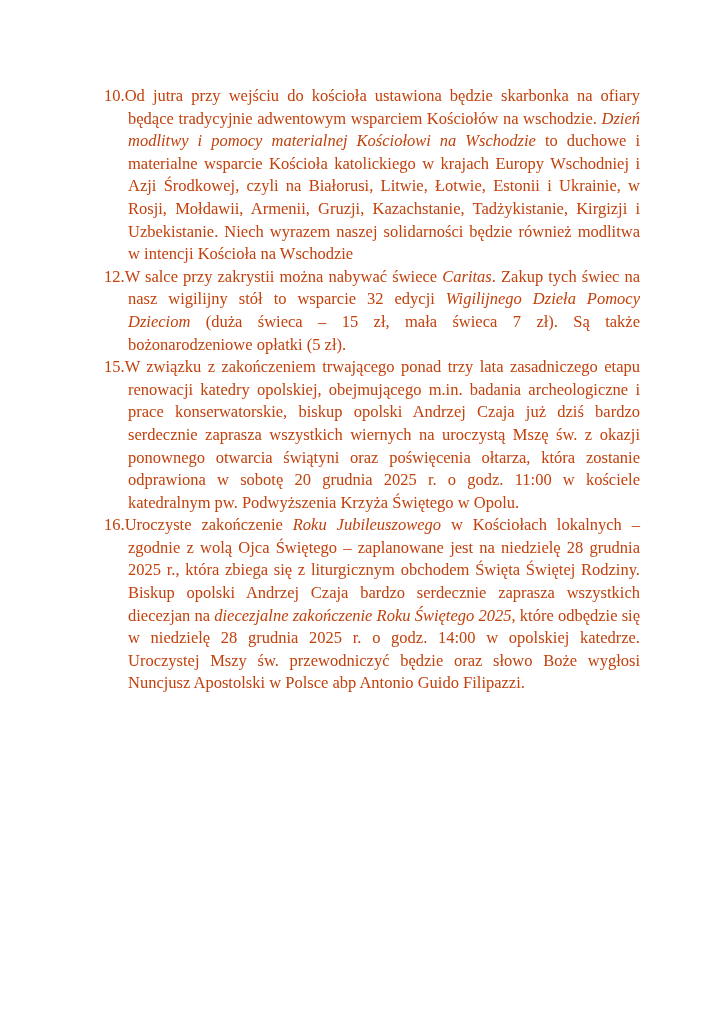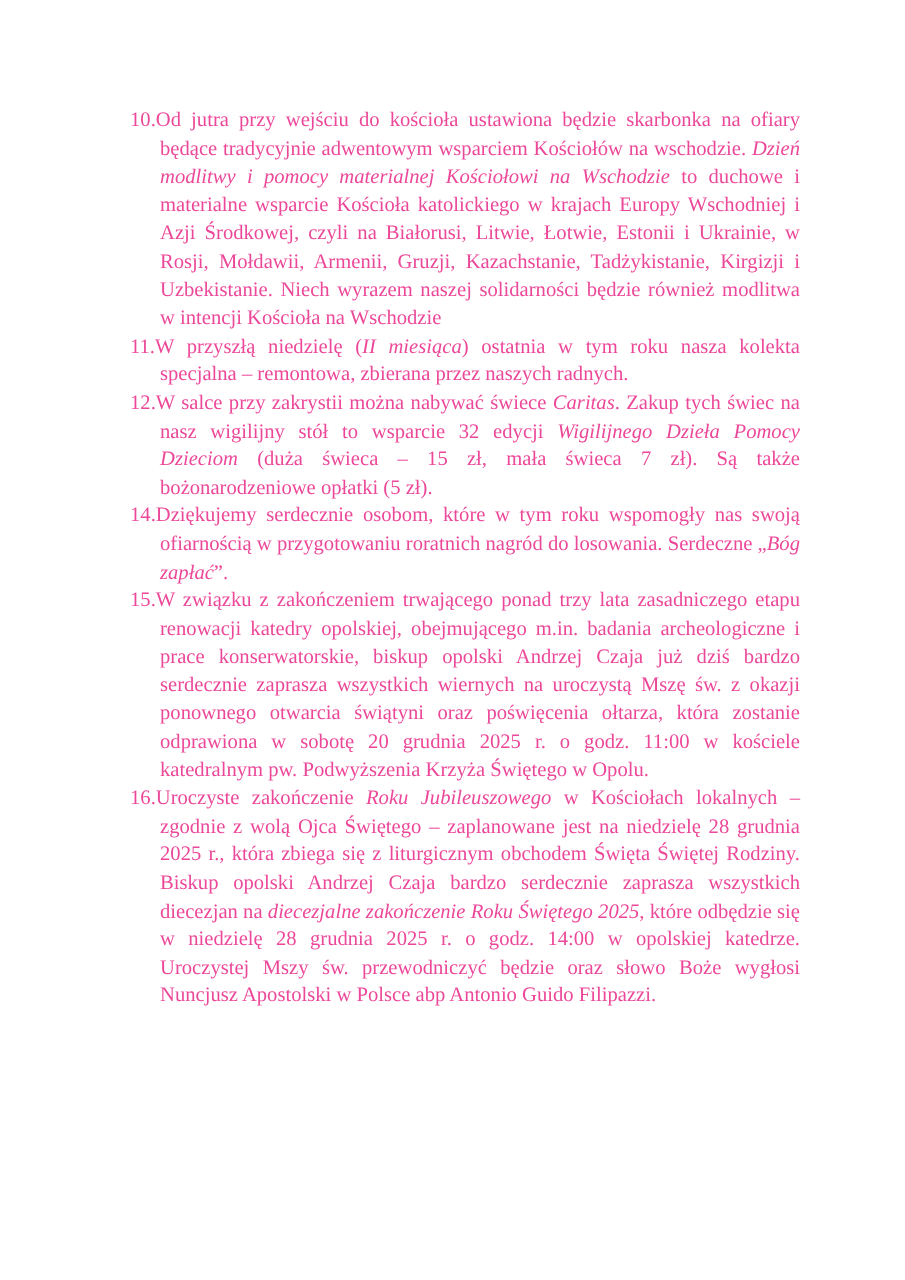--- a/index.html
+++ b/index.html
@@ -12,21 +12,21 @@
     width: 724px;
     height: 1024px;
     background: #ffffff;
     overflow: hidden;
   }
   .doc {
     position: absolute;
     left: 104px;
     top: 85px;
     width: 536px;
-    color: #ec4899;
+    color: #c2410c;
     font-family: "Liberation Serif", "DejaVu Serif", serif;
     font-size: 16.5px;
     line-height: 22.6px;
     text-align: justify;
   }
   .item {
     padding-left: 24px;
     text-indent: -24px;
     margin: 0;
   }
@@ -35,19 +35,17 @@
   }
   .seg { font-style: normal; }
   .seg.i { font-style: italic; }
 </style>
 </head>
 <body>
 
 <div class="page">
   <div class="doc">
       <div class="item"><span class="num">10.</span><span class="seg">Od jutra przy wejściu do kościoła ustawiona będzie skarbonka na ofiary będące tradycyjnie adwentowym wsparciem Kościołów na wschodzie. </span><span class="seg i">Dzień modlitwy i pomocy materialnej Kościołowi na Wschodzie</span><span class="seg"> to duchowe i materialne wsparcie Kościoła katolickiego w krajach Europy Wschodniej i Azji Środkowej, czyli na Białorusi, Litwie, Łotwie, Estonii i Ukrainie, w Rosji, Mołdawii, Armenii, Gruzji, Kazachstanie, Tadżykistanie, Kirgizji i Uzbekistanie. Niech wyrazem naszej solidarności będzie również modlitwa w intencji Kościoła na Wschodzie</span></div>
-      <div class="item"><span class="num">11.</span><span class="seg">W przyszłą niedzielę (</span><span class="seg i">II miesiąca</span><span class="seg">) ostatnia w tym roku nasza kolekta specjalna – remontowa, zbierana przez naszych radnych.</span></div>
       <div class="item"><span class="num">12.</span><span class="seg">W salce przy zakrystii można nabywać świece </span><span class="seg i">Caritas</span><span class="seg">. Zakup tych świec na nasz wigilijny stół to wsparcie 32 edycji </span><span class="seg i">Wigilijnego Dzieła Pomocy Dzieciom</span><span class="seg"> (duża świeca – 15 zł, mała świeca 7 zł). Są także bożonarodzeniowe opłatki (5 zł).</span></div>
-      <div class="item"><span class="num">14.</span><span class="seg">Dziękujemy serdecznie osobom, które w tym roku wspomogły nas swoją ofiarnością w przygotowaniu roratnich nagród do losowania. Serdeczne „</span><span class="seg i">Bóg zapłać</span><span class="seg">”.</span></div>
       <div class="item"><span class="num">15.</span><span class="seg">W związku z zakończeniem trwającego ponad trzy lata zasadniczego etapu renowacji katedry opolskiej, obejmującego m.in. badania archeologiczne i prace konserwatorskie, biskup opolski Andrzej Czaja już dziś bardzo serdecznie zaprasza wszystkich wiernych na uroczystą Mszę św. z okazji ponownego otwarcia świątyni oraz poświęcenia ołtarza, która zostanie odprawiona w sobotę 20 grudnia 2025 r. o godz. 11:00 w kościele katedralnym pw. Podwyższenia Krzyża Świętego  w Opolu.</span></div>
       <div class="item"><span class="num">16.</span><span class="seg">Uroczyste zakończenie </span><span class="seg i">Roku Jubileuszowego</span><span class="seg"> w Kościołach lokalnych – zgodnie z wolą Ojca Świętego – zaplanowane jest na niedzielę 28 grudnia 2025 r., która zbiega się z liturgicznym obchodem Święta Świętej Rodziny. Biskup opolski Andrzej Czaja bardzo serdecznie zaprasza wszystkich diecezjan na </span><span class="seg i">diecezjalne zakończenie Roku Świętego 2025</span><span class="seg">, które odbędzie się w niedzielę 28 grudnia 2025 r. o godz. 14:00 w opolskiej katedrze. Uroczystej Mszy św. przewodniczyć będzie oraz słowo Boże wygłosi Nuncjusz Apostolski w Polsce abp Antonio Guido Filipazzi.</span></div>
     </div>
 </div>
 
 </body></html>

